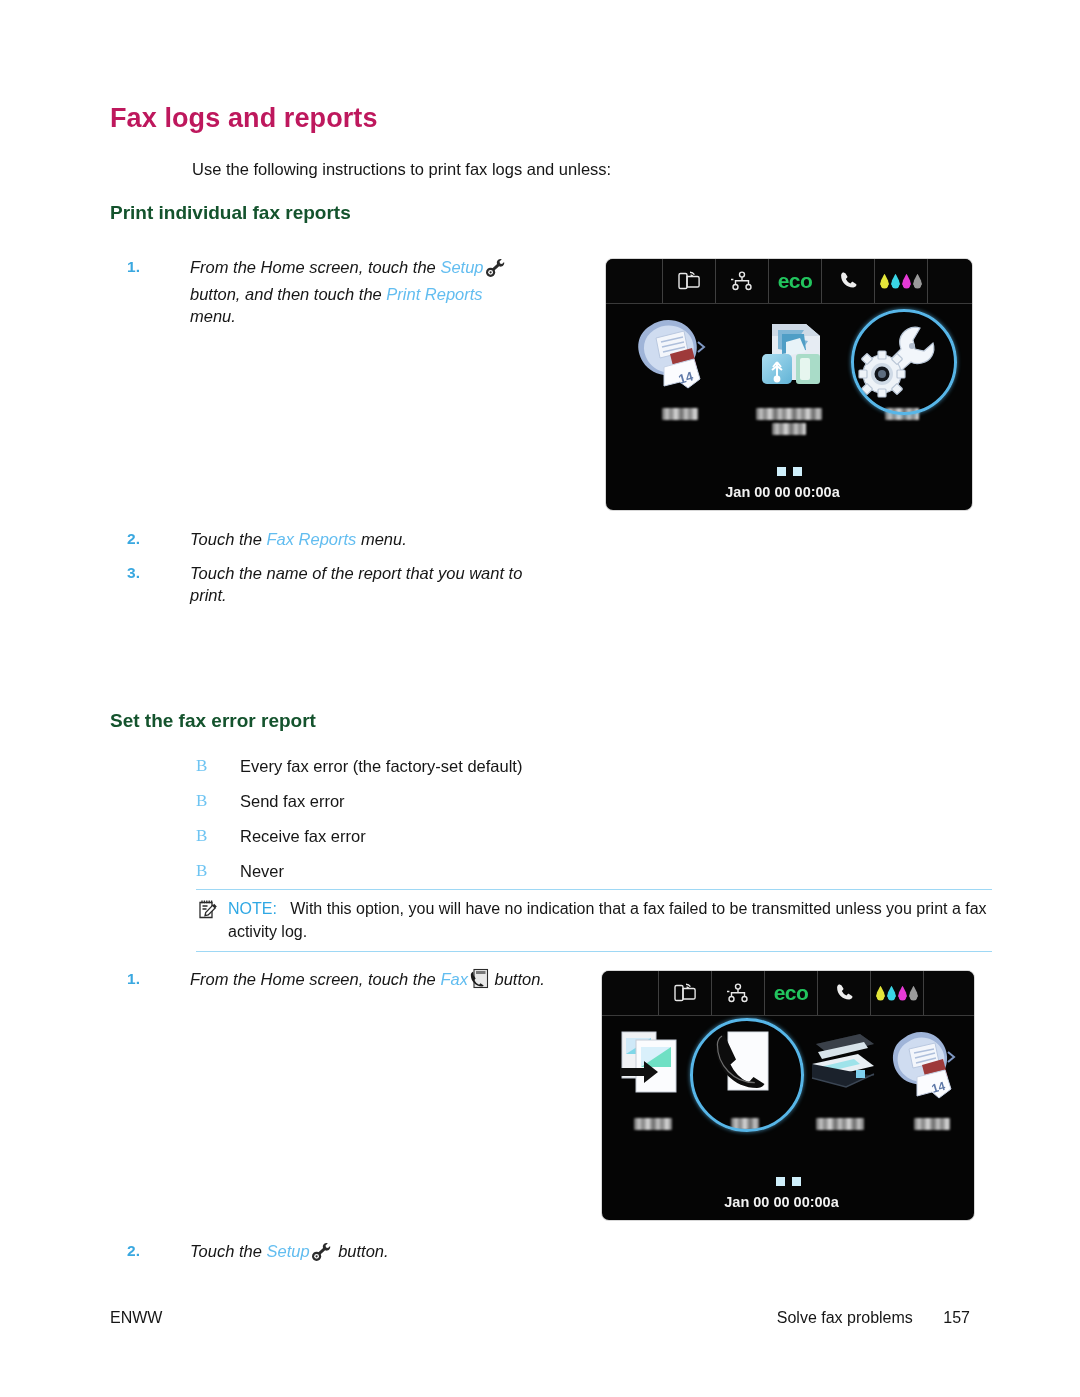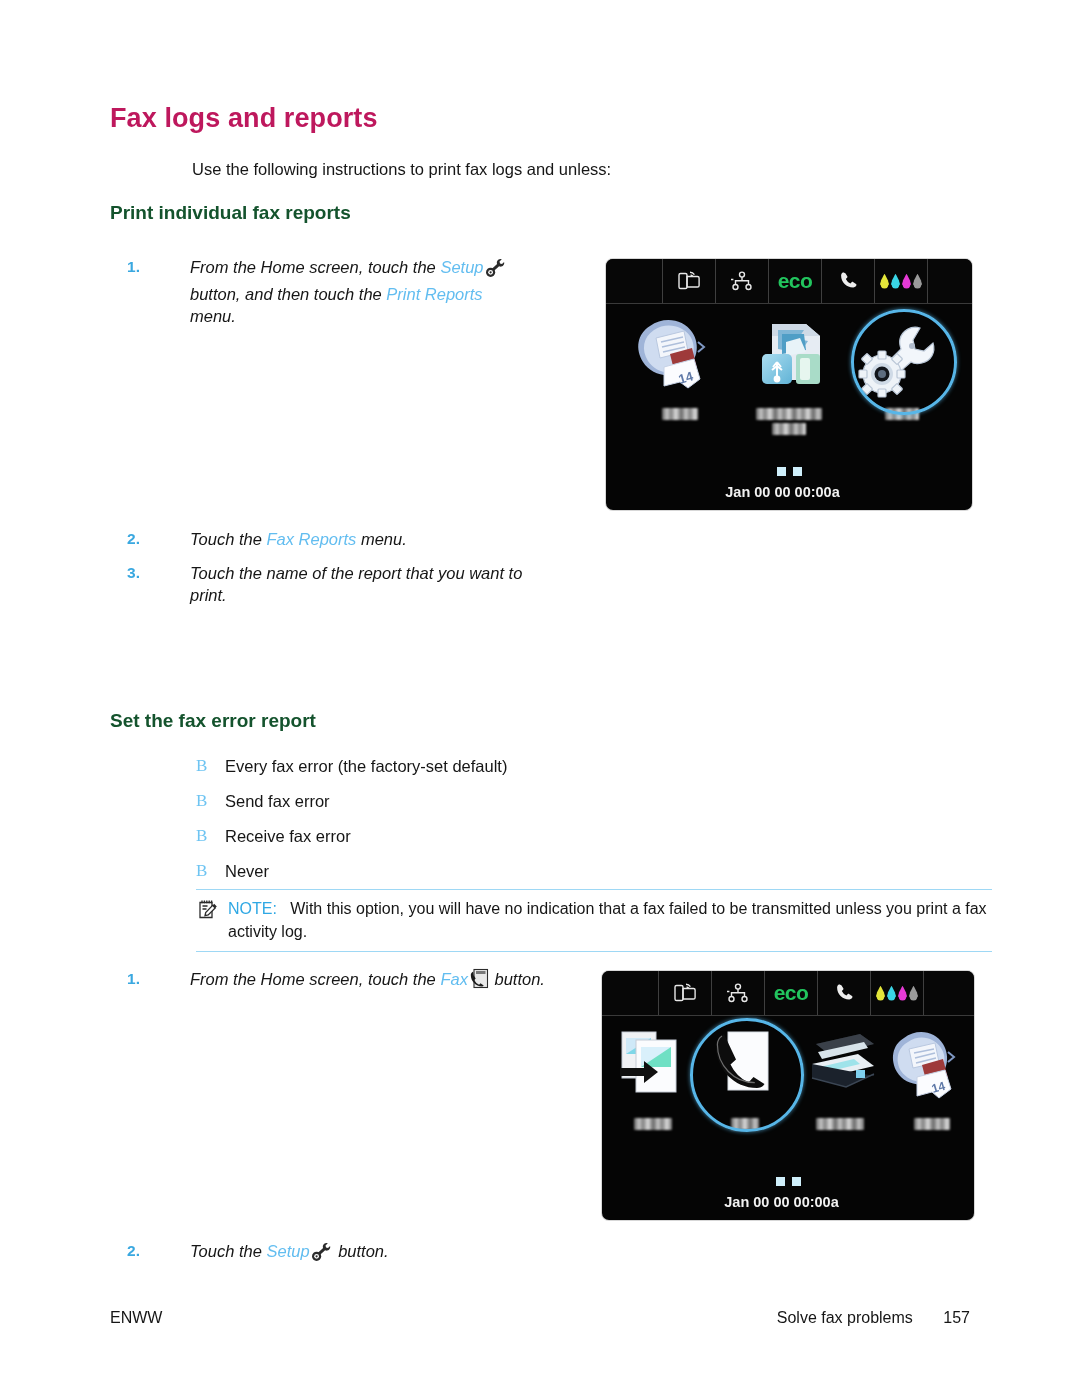--- a/index.html
+++ b/index.html
@@ -103,21 +103,21 @@
   .bullets .bmark {
     position: absolute;
     left: 0;
     top: 0;
     color: #6ec4f2;
     font-size: 17px;
     font-family: "Liberation Serif", serif;
   }
   .bullets .blabel {
     display: block;
-    margin-left: 29px;
+    margin-left: 44px;
   }
 
   
   .note {
     position: absolute;
     left: 196px;
     top: 889px;
     width: 796px;
     border-top: 1.5px solid #9ed8f5;
     border-bottom: 1.5px solid #9ed8f5;

